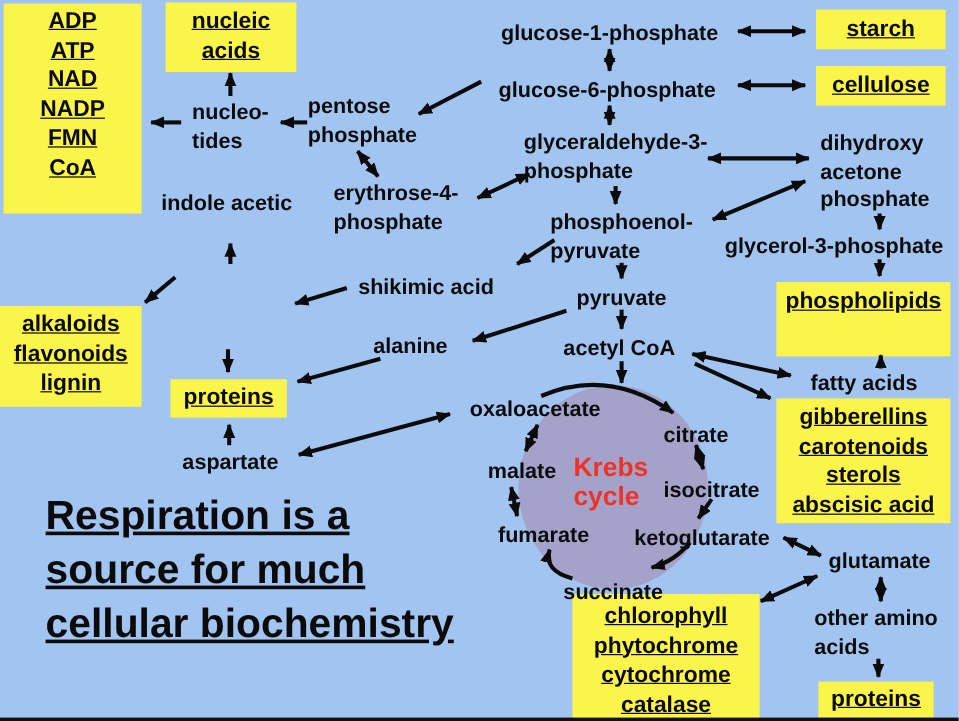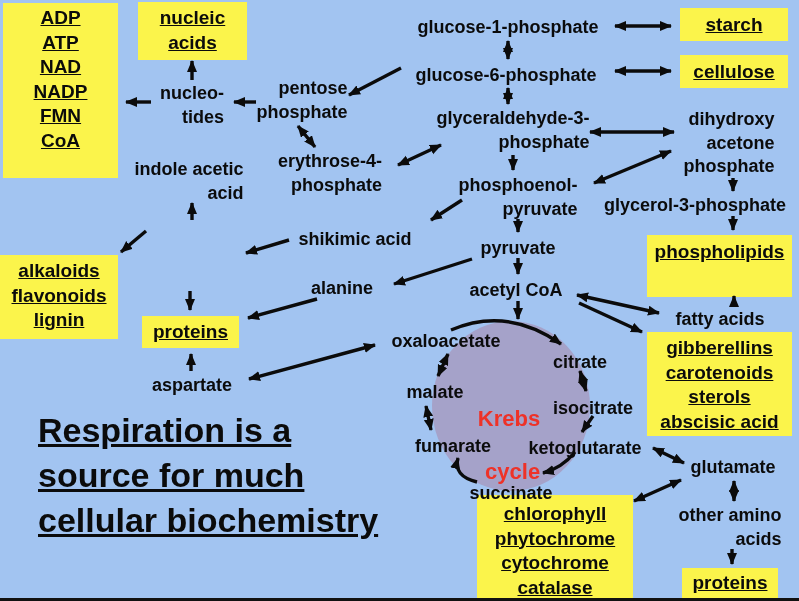--- a/index.html
+++ b/index.html
@@ -16,26 +16,26 @@
     background:var(--bg);
   }
   .ybox{
     position:absolute;background:var(--yellow);color:var(--ink);
     font-weight:bold;font-size:19px;text-align:center;
   }
   .ybox .l{line-height:24.5px;white-space:nowrap;text-decoration:underline;}
   .ybox.center{display:flex;align-items:center;justify-content:center;}
   .ybox.center .l{line-height:normal;}
   .node{
-    position:absolute;transform:translateX(-50%);text-align:right;
+    position:absolute;transform:translateX(-50%);text-align:left;
     font-weight:bold;font-size:18px;color:var(--ink);white-space:nowrap;
   }
   .node .l{line-height:23.5px;}
   .krebs-label{font-size:22px;color:var(--krebs-ink);}
-  .krebs-label .l{line-height:24px;margin-top:29px;}
+  .krebs-label .l{line-height:24px;}
   #title{
     position:absolute;left:38px;top:408px;font-weight:bold;
     font-size:34px;color:var(--ink);text-decoration:underline;
   }
   #title .l{line-height:45px;white-space:nowrap;}
   svg.overlay{position:absolute;left:0;top:0;pointer-events:none;}
   #bottom-border{position:absolute;left:0;bottom:0;width:799px;height:3px;background:#111;}
 </style>
 </head>
 <body>
@@ -152,21 +152,20 @@
   <div class="node" style="left:302px;top:77px">
       <div class="l">pentose</div>
       <div class="l">phosphate</div>
     </div>
   <div class="node" style="left:330px;top:150px">
       <div class="l">erythrose-4-</div>
       <div class="l">phosphate</div>
     </div>
   <div class="node" style="left:189px;top:158px">
       <div class="l">indole acetic</div>
-      <div class="l">acid</div>
     </div>
   <div class="node" style="left:355px;top:228px">
       <div class="l">shikimic acid</div>
     </div>
   <div class="node" style="left:342px;top:277px">
       <div class="l">alanine</div>
     </div>
   <div class="node" style="left:192px;top:374px">
       <div class="l">aspartate</div>
     </div>

